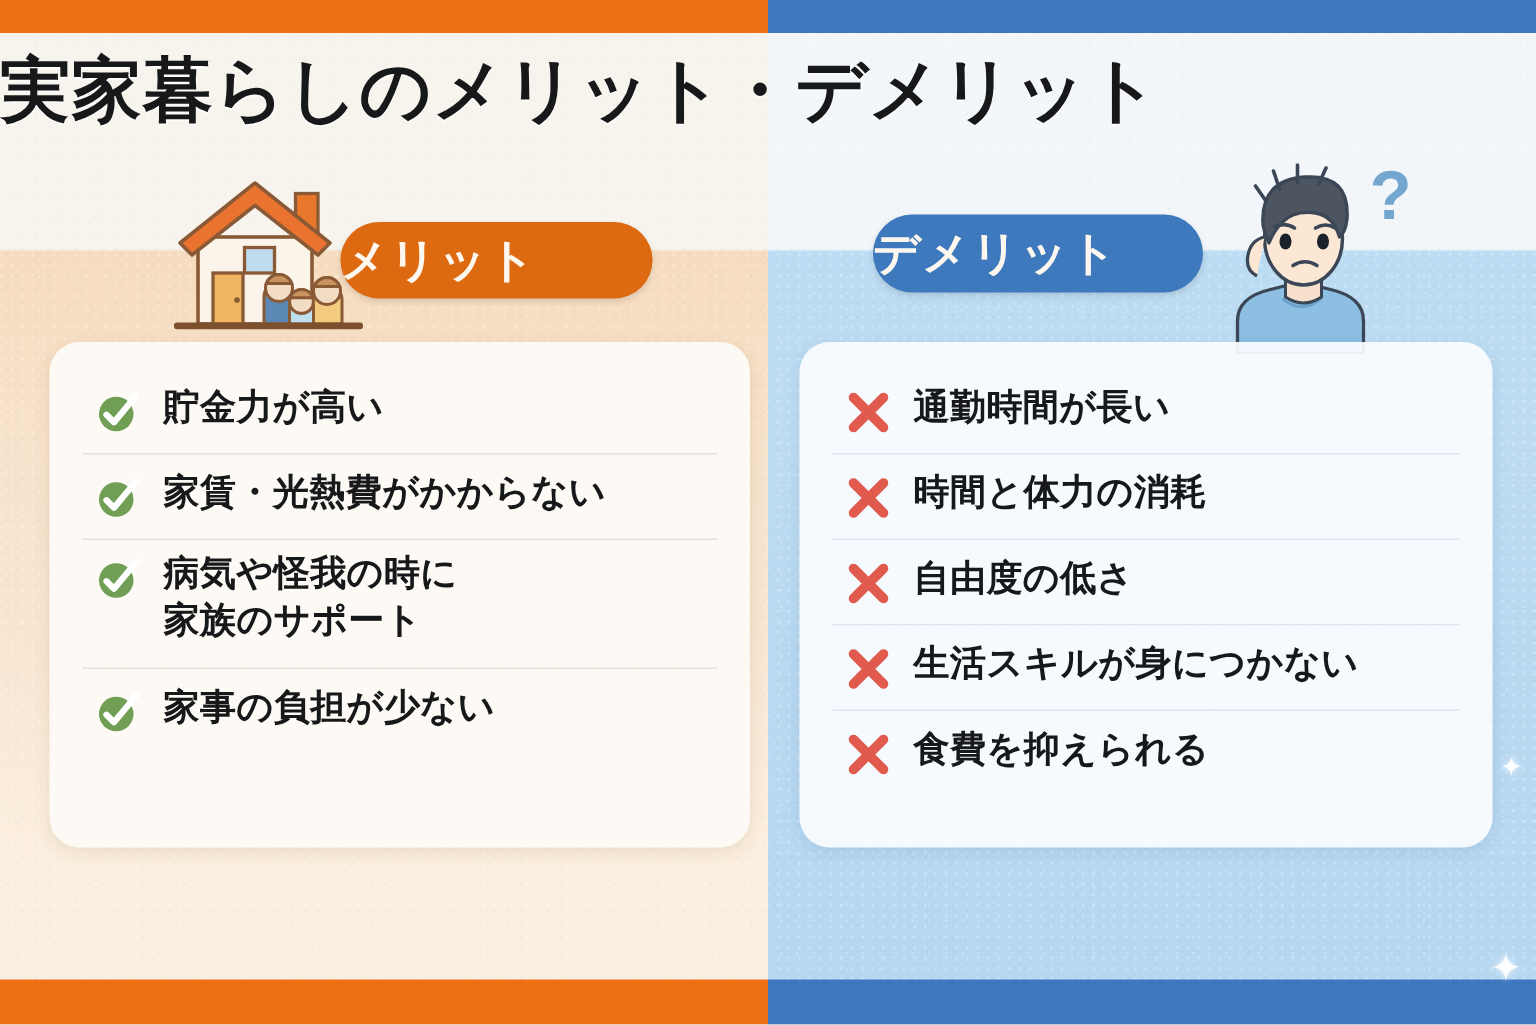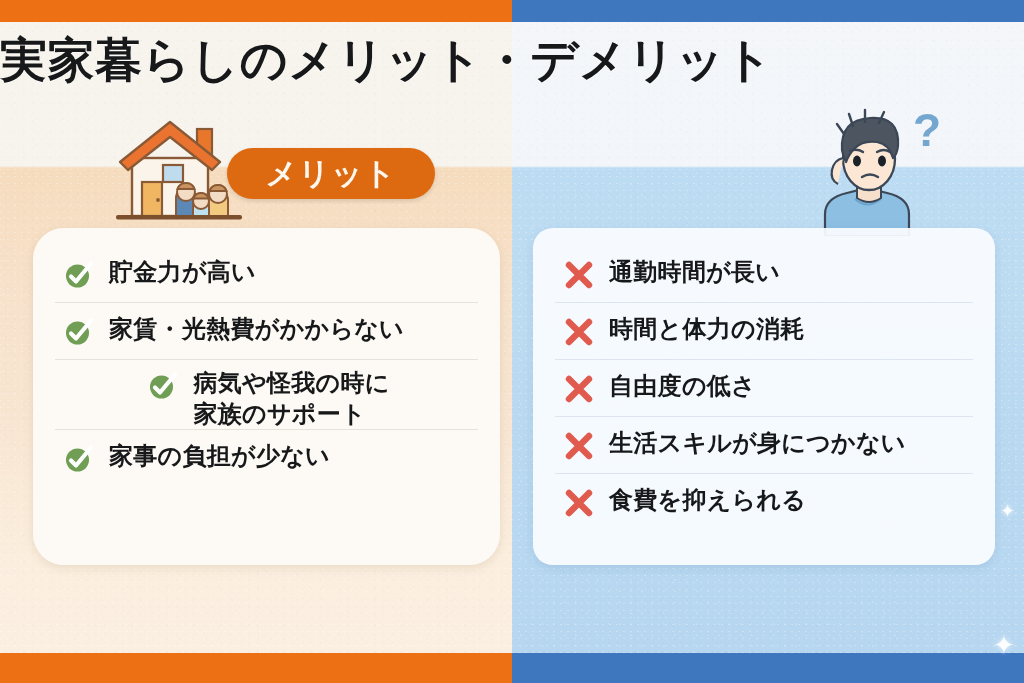--- a/index.html
+++ b/index.html
@@ -47,45 +47,45 @@
   
   .title{
     position:absolute;top:34px;left:0;width:1024px;
     font-size:47px;font-weight:bold;color:#17181a;letter-spacing:.5px;
     line-height:1.12;white-space:nowrap;
     text-shadow:0 1px 0 rgba(255,255,255,.7);
   }
 
   
   .badge{
-    position:absolute;display:flex;align-items:center;justify-content:center;
+    position:absolute;display:flex;align-items:center;justify-content:flex-start;
     border-radius:26px;color:#fdf7ef;font-weight:bold;font-size:31px;
     letter-spacing:1px;box-shadow:0 2px 4px rgba(0,0,0,.13);
   }
   .badge-merit{left:227px;top:148px;width:208px;height:51px;background:#dd6a10;}
   .badge-demerit{left:582px;top:143px;width:220px;height:52px;background:#3f79bd;}
 
   
   .card{
     position:absolute;border-radius:20px;
     background:rgba(253,251,247,.93);
     box-shadow:0 3px 10px rgba(120,90,50,.13);
   }
-  .card-left{left:33px;top:228px;width:467px;height:337px;border-radius:31px;}
+  .card-left{left:33px;top:228px;width:467px;height:337px;}
   .card-right{left:533px;top:228px;width:462px;height:337px;
     background:rgba(250,252,255,.93);
     box-shadow:0 3px 10px rgba(60,100,150,.14);}
 
   .list{position:absolute;left:0;top:0;width:100%;height:100%;
     padding:18px 22px 0 22px;box-sizing:border-box;}
   .row{display:flex;align-items:flex-start;gap:14px;padding:11px 4px 11px 8px;
        border-bottom:1px solid rgba(150,140,125,.22);}
   .card-right .row{border-bottom:1px solid rgba(130,155,185,.22);}
   .row:last-child{border-bottom:none;}
-  .row.tall{padding:8px 4px 0 8px;justify-content:center;}
+  .row.tall{padding:8px 4px 16px 8px;}
   .row-text{font-size:24px;font-weight:bold;color:#17181a;line-height:1.28;
             letter-spacing:.3px;white-space:pre-line;}
   .mark{flex:0 0 auto;width:32px;height:32px;margin-top:2px;}
 
   
   .house{position:absolute;left:104px;top:112px;width:150px;height:112px;}
   .person{position:absolute;left:795px;top:104px;width:150px;height:132px;}
 
   
   .spark{position:absolute;color:#ffffff;font-size:22px;line-height:1;
@@ -155,20 +155,23 @@
 
     <path d="M55 47 q7 -3 13 1" stroke="#3b4756" stroke-width="2.4" fill="none" stroke-linecap="round"></path>
     <path d="M82 48 q7 -4 13 0" stroke="#3b4756" stroke-width="2.4" fill="none" stroke-linecap="round"></path>
 
     <path d="M67 73 q8 -5 16 0" stroke="#3b4756" stroke-width="2.4" fill="none" stroke-linecap="round"></path>
   </svg>
 
   <div class="badge badge-merit">
     <span>メリット</span>
   </div>
+  <div class="badge badge-demerit">
+    <span>デメリット</span>
+  </div>
 
   <div class="card card-left">
     <div class="list">
 
       <div class="row">
         <svg class="mark" viewBox="0 0 32 32">
           <circle cx="14.5" cy="17" r="11.5" fill="#6f9e54"></circle>
           <path d="M8 17.5 l5 5 L28 4.5" fill="none" stroke="#ffffff" stroke-width="4.2" stroke-linecap="round" stroke-linejoin="round"></path>
         </svg>
         <div class="row-text">貯金力が高い</div>

